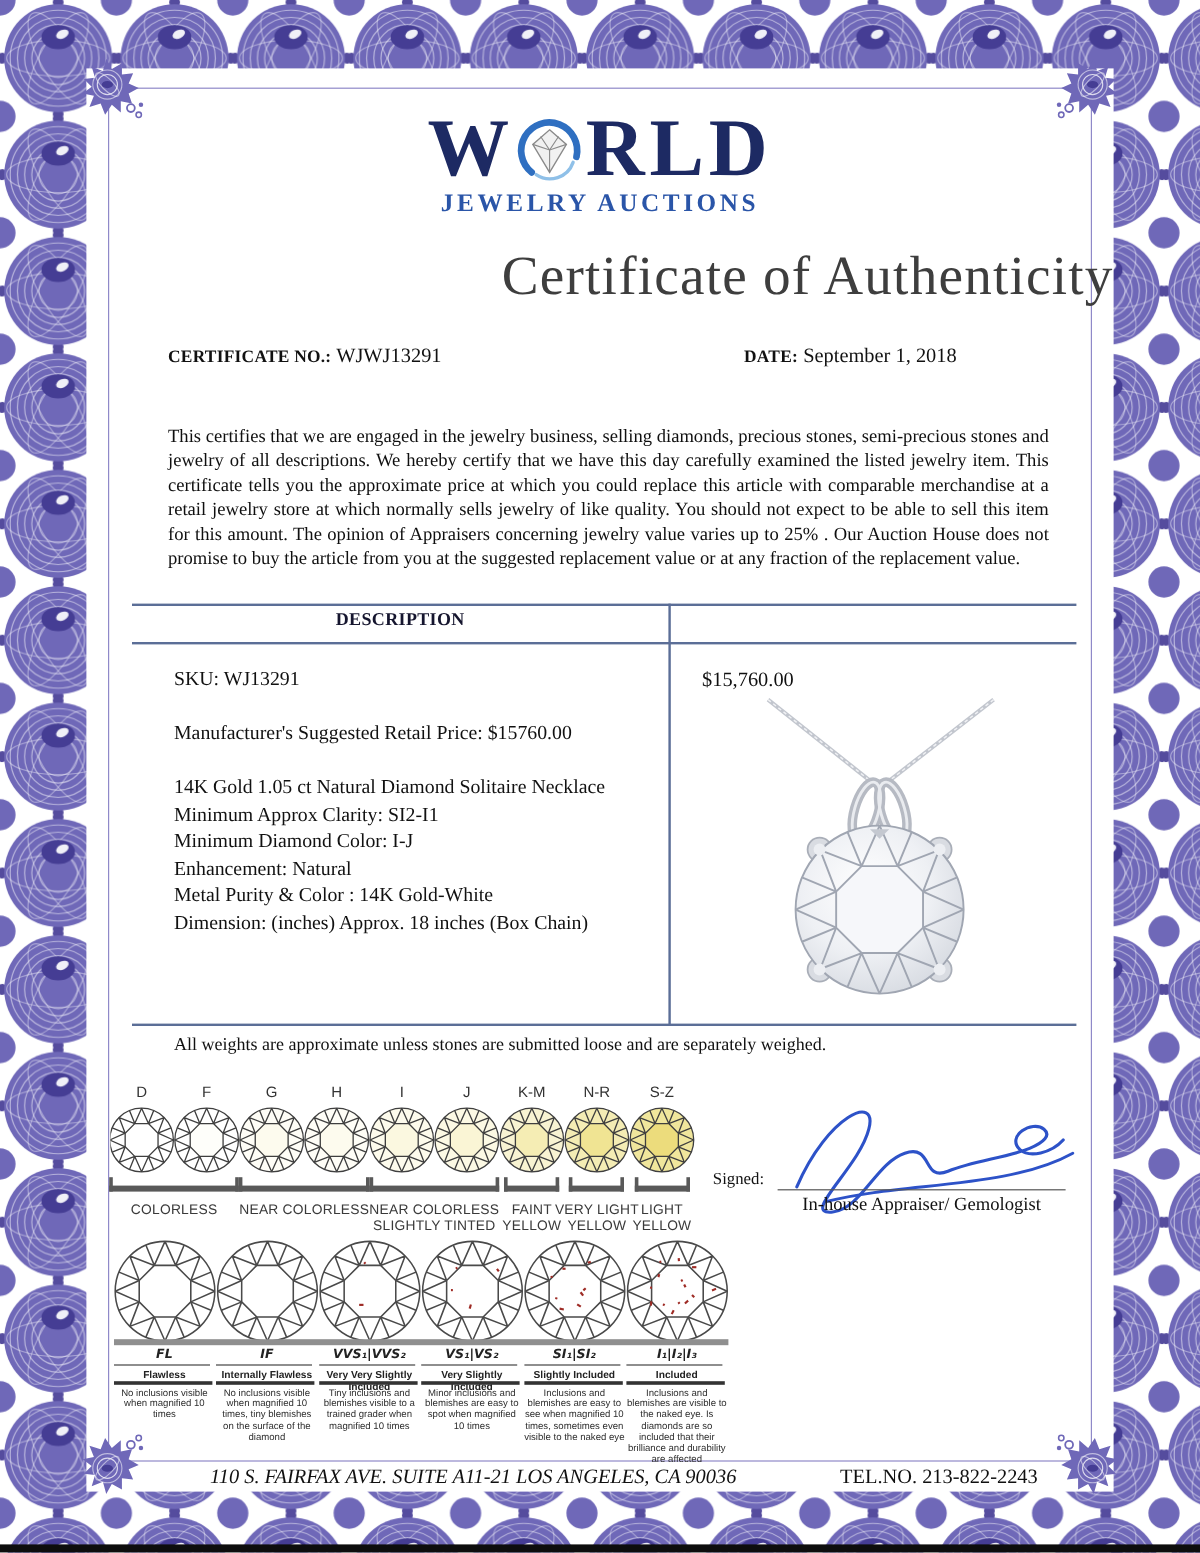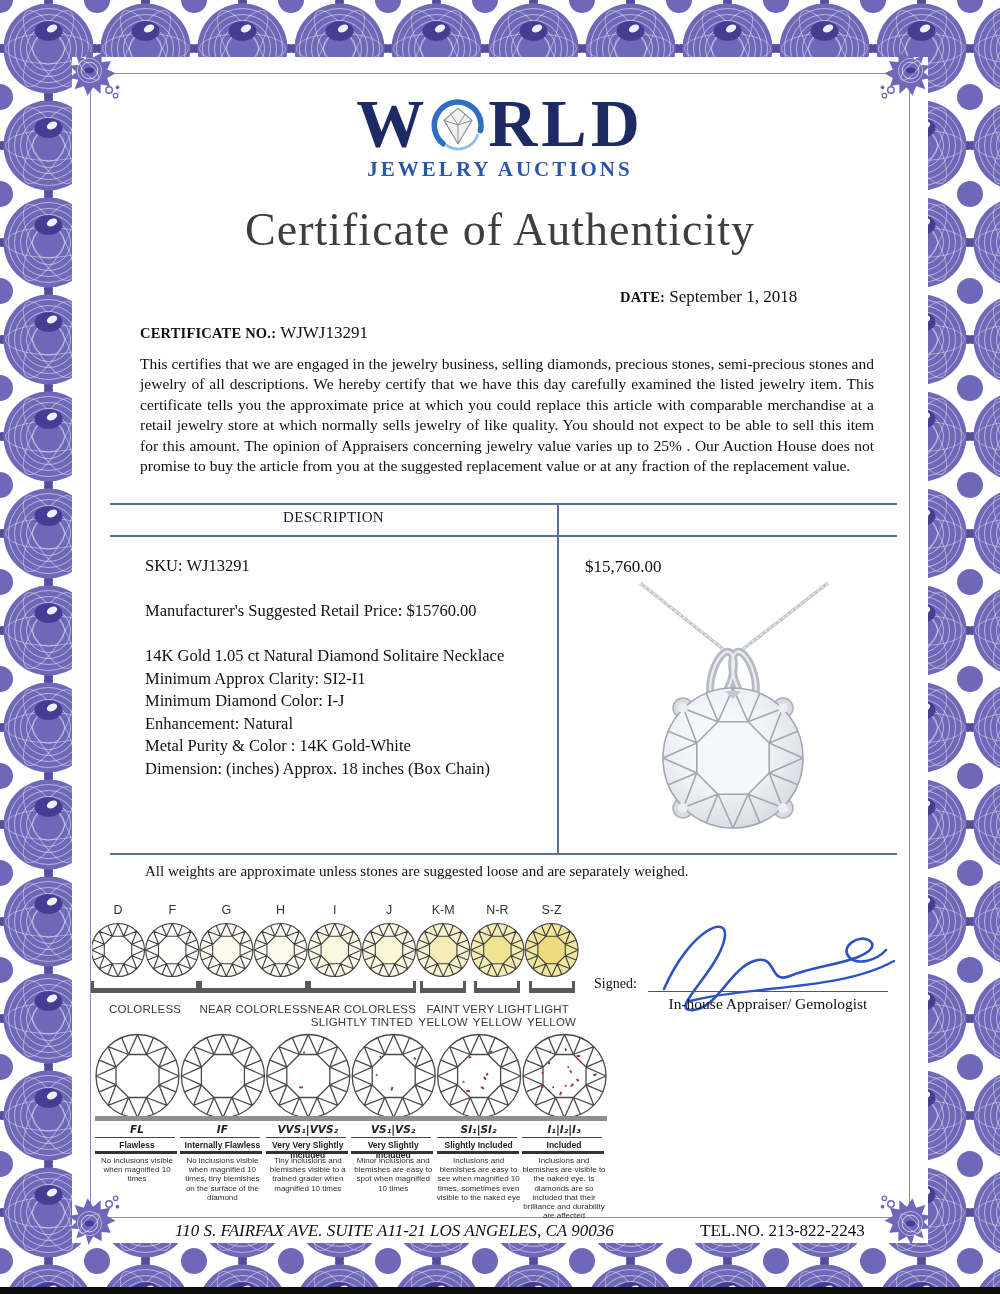--- a/index.html
+++ b/index.html
@@ -15,33 +15,33 @@
   .orn.tr{right:-4px;top:-8px;transform:scaleX(-1);}
   .orn.bl{left:-4px;top:1132px;transform:scaleY(-1);}
   .orn.br{right:-4px;top:1132px;transform:scale(-1,-1);}
 
   .logo{position:absolute;left:0;top:34px;width:856px;text-align:center;}
   .logo-word{display:flex;align-items:center;justify-content:center;
              font-size:68px;font-weight:bold;color:#1d2a63;letter-spacing:4px;line-height:64px;}
   .logo-word .globe{margin:0 2px;transform:translateY(2px);}
   .logo-sub{margin-top:2px;font-size:21px;font-weight:bold;color:#2a55a8;letter-spacing:3px;}
 
-  .title{position:absolute;left:0;top:146px;width:856px;text-align:center;
+  .title{position:absolute;left:0;top:146px;width:856px;text-align:right;
          font-size:46px;font-weight:400;color:#3e3e3e;letter-spacing:1px;}
 
   .cert-row{position:absolute;left:68px;top:230px;width:734px;font-size:17px;}
   .cert-label{font-weight:bold;font-size:14.5px;letter-spacing:.2px;}
-  .cert-left{position:absolute;left:0;top:0;margin-top:36px;}
+  .cert-left{position:absolute;left:0;top:0;}
   .cert-right{position:absolute;left:480px;top:0;}
 
   .intro{position:absolute;left:68px;top:281px;width:734px;
          font-size:15.5px;line-height:20.5px;text-align:justify;color:#0f0f0f;}
 
   .tline{position:absolute;background:#5b6e97;}
-  .hdr{position:absolute;top:452px;font-weight:normal;font-size:15px;color:#15152e;
+  .hdr{position:absolute;top:452px;font-weight:bold;font-size:15px;color:#15152e;
        letter-spacing:.3px;text-align:center;}
   .hdr-desc{left:38px;width:447px;}
   .hdr-val{left:487px;width:338px;}
 
   .cell-desc{position:absolute;left:73px;top:498px;width:410px;font-size:16.5px;line-height:22.5px;}
   .cell-desc .gap{height:22.5px;}
   .cell-val-amount{position:absolute;left:513px;top:500px;font-size:17px;}
   .necklace{position:absolute;left:470px;top:520px;}
 
   .weights{position:absolute;left:73px;top:806px;font-size:15px;}
@@ -219,21 +219,21 @@
           <polygon points="206.0,144.8 227.2,166.0 227.2,196.0 206.0,217.2 176.0,217.2 154.8,196.0 154.8,166.0 176.0,144.8" fill="#f6f7fa" stroke="#a0a6b2" stroke-width="1.6"></polygon>
           <path d="M191.0,111.0L206.0,144.8M191.0,111.0L176.0,144.8M217.8,116.3L206.0,144.8M240.5,131.5L227.2,166.0M240.5,131.5L206.0,144.8M255.7,154.2L227.2,166.0M261.0,181.0L227.2,196.0M261.0,181.0L227.2,166.0M255.7,207.8L227.2,196.0M240.5,230.5L206.0,217.2M240.5,230.5L227.2,196.0M217.8,245.7L206.0,217.2M191.0,251.0L176.0,217.2M191.0,251.0L206.0,217.2M164.2,245.7L176.0,217.2M141.5,230.5L154.8,196.0M141.5,230.5L176.0,217.2M126.3,207.8L154.8,196.0M121.0,181.0L154.8,166.0M121.0,181.0L154.8,196.0M126.3,154.2L154.8,166.0M141.5,131.5L176.0,144.8M141.5,131.5L154.8,166.0M164.2,116.3L176.0,144.8" fill="none" stroke="#a0a6b2" stroke-width="1.6"></path>
           <polygon points="183,114 199,114 191,122" fill="#c4c8d0"></polygon>
           <circle cx="141" cy="131" r="5" fill="#eceef2"></circle>
           <circle cx="241" cy="131" r="5" fill="#eceef2"></circle>
           <circle cx="141" cy="231" r="5" fill="#eceef2"></circle>
           <circle cx="241" cy="231" r="5" fill="#eceef2"></circle>
         </g>
     </svg>
 
-    <div class="weights">All weights are approximate unless stones are suggested loose and are separately weighed.</div>
+    <div class="weights">All weights are approximate unless stones are submitted loose and are separately weighed.</div>
 
     <div id="color-chart">
         <svg class="color-chart-svg" width="545" height="84" viewBox="0 0 545 84">
           <text x="26" y="14" text-anchor="middle" font-family="Liberation Sans,sans-serif" font-size="12.5" fill="#333">D</text>
           <circle cx="26" cy="50" r="26.5" fill="#ffffff" stroke="#3f3f3f" stroke-width="1.1"></circle>
           <polygon points="31.7,36.3 39.7,44.3 39.7,55.7 31.7,63.7 20.3,63.7 12.3,55.7 12.3,44.3 20.3,36.3" fill="#ffffff" stroke="#3f3f3f" stroke-width="1.1"></polygon>
           <path d="M26.0,23.5L31.7,36.3M26.0,23.5L20.3,36.3M36.1,25.5L31.7,36.3M44.7,31.3L39.7,44.3M44.7,31.3L31.7,36.3M50.5,39.9L39.7,44.3M52.5,50.0L39.7,55.7M52.5,50.0L39.7,44.3M50.5,60.1L39.7,55.7M44.7,68.7L31.7,63.7M44.7,68.7L39.7,55.7M36.1,74.5L31.7,63.7M26.0,76.5L20.3,63.7M26.0,76.5L31.7,63.7M15.9,74.5L20.3,63.7M7.3,68.7L12.3,55.7M7.3,68.7L20.3,63.7M1.5,60.1L12.3,55.7M-0.5,50.0L12.3,44.3M-0.5,50.0L12.3,55.7M1.5,39.9L12.3,44.3M7.3,31.3L20.3,36.3M7.3,31.3L12.3,44.3M15.9,25.5L20.3,36.3" fill="none" stroke="#3f3f3f" stroke-width="1.1"></path>
           <text x="80.2" y="14" text-anchor="middle" font-family="Liberation Sans,sans-serif" font-size="12.5" fill="#333">F</text>
           <circle cx="80.2" cy="50" r="26.5" fill="#ffffff" stroke="#3f3f3f" stroke-width="1.1"></circle>
           <polygon points="85.9,36.3 93.9,44.3 93.9,55.7 85.9,63.7 74.5,63.7 66.5,55.7 66.5,44.3 74.5,36.3" fill="#fefefa" stroke="#3f3f3f" stroke-width="1.1"></polygon>

